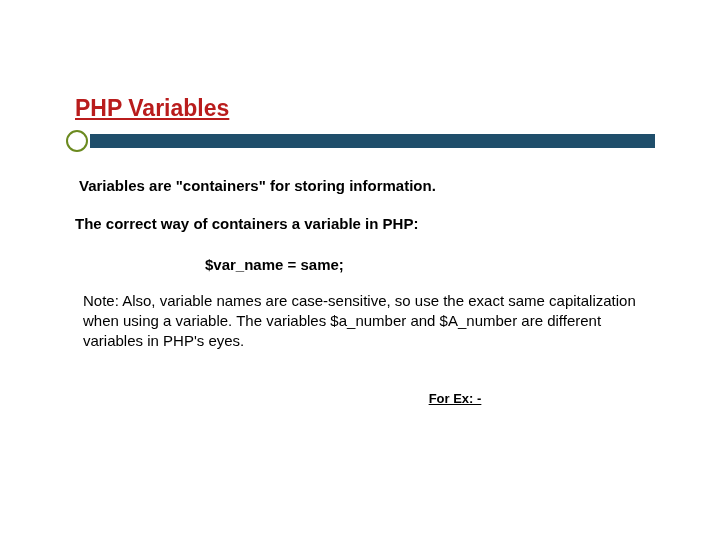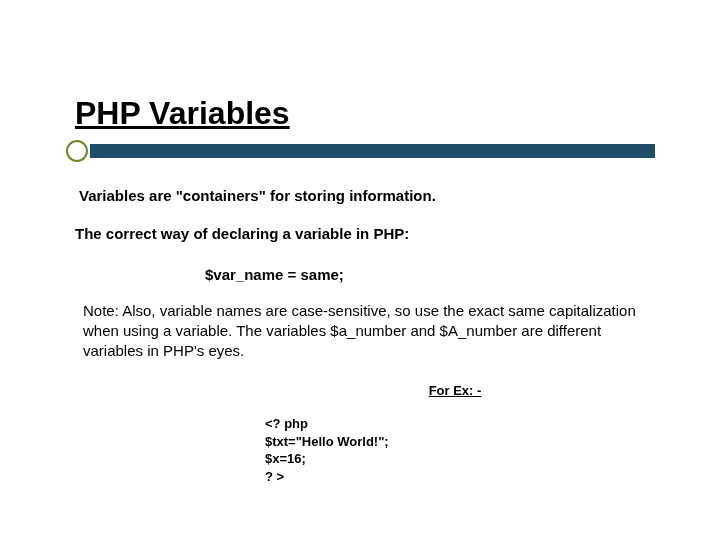--- a/index.html
+++ b/index.html
@@ -12,24 +12,24 @@
     position: relative;
     overflow: hidden;
   }
   .slide {
     position: relative;
     width: 100%;
     height: 100%;
     padding: 95px 75px 0 75px;
   }
   .title {
-    font-size: 32px;
+    font-size: 23px;
     font-weight: bold;
     text-decoration: underline;
-    color: #000000;
+    color: #b91c1c;
     margin-bottom: 8px;
   }
   .rule-wrap {
     position: relative;
     height: 22px;
     margin-top: 6px;
     margin-left: -5px;
     margin-right: -10px;
   }
   .rule-bar {
@@ -53,21 +53,21 @@
   .body {
     margin-top: 24px;
     font-size: 15px;
     font-weight: bold;
     line-height: 1.35;
     color: #000;
   }
   .p1 { margin-left: 4px; margin-bottom: 18px; }
   .p2 { margin-left: 0; margin-bottom: 20px; }
   .p3 { margin-left: 130px; margin-bottom: 16px; }
-  .p4 { margin-left: 8px; font-weight: normal; font-size: 15px; margin-bottom: 20px; max-width: 560px; }
+  .p4 { margin-left: 8px; font-weight: normal; font-size: 15px; margin-bottom: 38px; max-width: 560px; }
   .p5 { margin-left: 190px; font-size: 13px; font-weight: bold; text-decoration: underline; margin-bottom: 16px; text-align: center; }
   .code {
     margin-left: 190px;
     font-size: 13px;
     font-weight: bold;
     line-height: 1.35;
   }
 </style>
 </head>
 <body>
@@ -76,25 +76,19 @@
 
   <div class="title">PHP Variables</div>
 
   <div class="rule-wrap">
     <div class="rule-bar"></div>
     <div class="rule-dot"></div>
   </div>
 
   <div class="body">
     <div class="p1">Variables are "containers" for storing information.</div>
-    <div class="p2">The correct way of declaring a variable in PHP:</div>
+    <div class="p2">The correct way of containers a variable in PHP:</div>
     <div class="p3">$var_name = same;</div>
     <div class="p4">Note: Also, variable names are case-sensitive, so use the exact same capitalization when using a variable. The variables $a_number and $A_number are different variables in PHP's eyes.</div>
     <div class="p5">For Ex: -</div>
-    <div class="code">
-      <div>&lt;? php</div>
-      <div>$txt="Hello World!";</div>
-      <div>$x=16;</div>
-      <div>? &gt;</div>
-    </div>
   </div>
 
 </div>
 
 </body></html>

